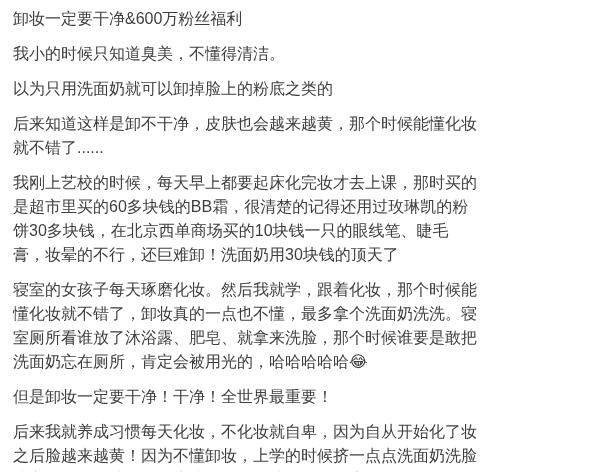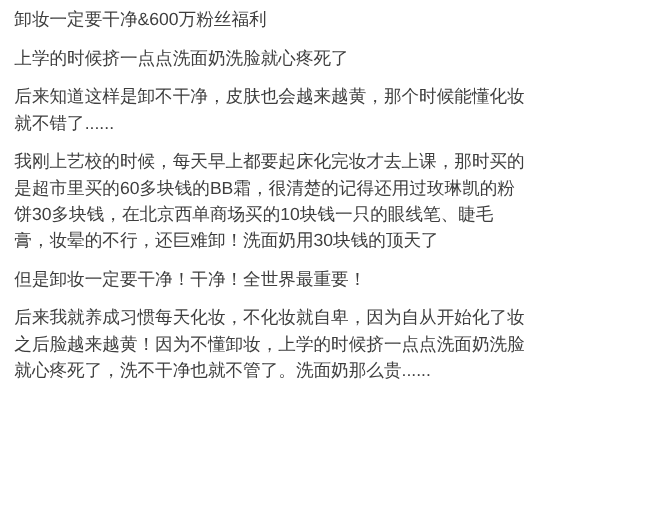--- a/index.html
+++ b/index.html
@@ -29,18 +29,20 @@
   }
   .note-title {
     font-weight: normal;
   }
 </style>
 </head>
 <body>
 
 <main class="note-content">
   <p class="note-title">卸妆一定要干净&amp;600万粉丝福利</p>
-  <p>上学的时候挤一点点洗面奶洗脸就心疼死了</p>
+  <p>我小的时候只知道臭美，不懂得清洁。</p>
+  <p>以为只用洗面奶就可以卸掉脸上的粉底之类的</p>
   <p>后来知道这样是卸不干净，皮肤也会越来越黄，那个时候能懂化妆就不错了......</p>
   <p>我刚上艺校的时候，每天早上都要起床化完妆才去上课，那时买的是超市里买的60多块钱的BB霜，很清楚的记得还用过玫琳凯的粉饼30多块钱，在北京西单商场买的10块钱一只的眼线笔、睫毛膏，妆晕的不行，还巨难卸！洗面奶用30块钱的顶天了</p>
+  <p>寝室的女孩子每天琢磨化妆。然后我就学，跟着化妆，那个时候能懂化妆就不错了，卸妆真的一点也不懂，最多拿个洗面奶洗洗。寝室厕所看谁放了沐浴露、肥皂、就拿来洗脸，那个时候谁要是敢把洗面奶忘在厕所，肯定会被用光的，哈哈哈哈哈😂</p>
   <p>但是卸妆一定要干净！干净！全世界最重要！</p>
   <p>后来我就养成习惯每天化妆，不化妆就自卑，因为自从开始化了妆之后脸越来越黄！因为不懂卸妆，上学的时候挤一点点洗面奶洗脸就心疼死了，洗不干净也就不管了。洗面奶那么贵......</p>
 </main>
 
 </body></html>

